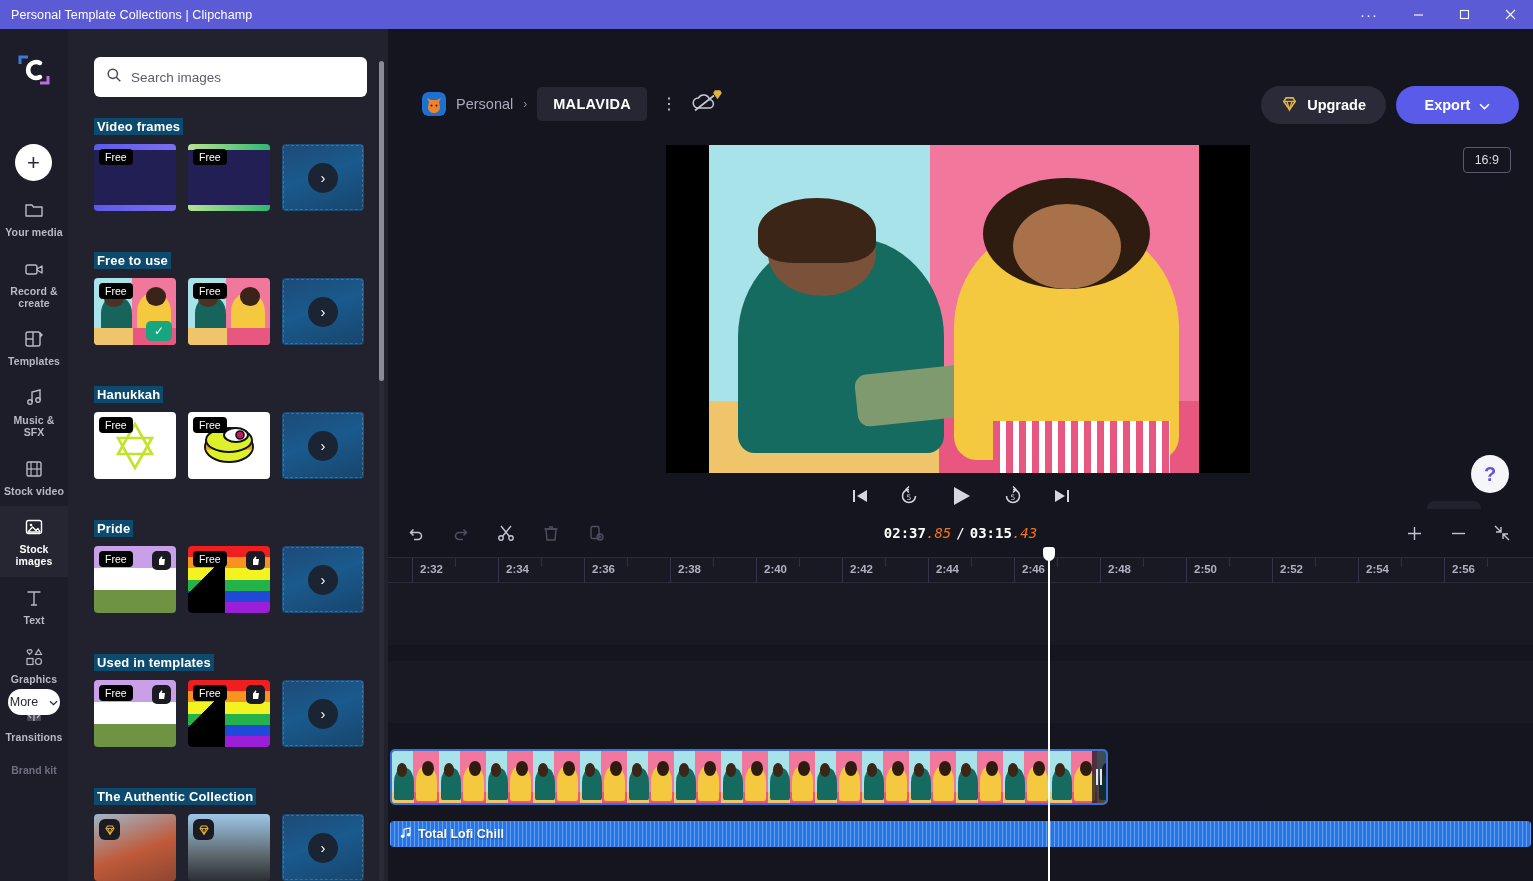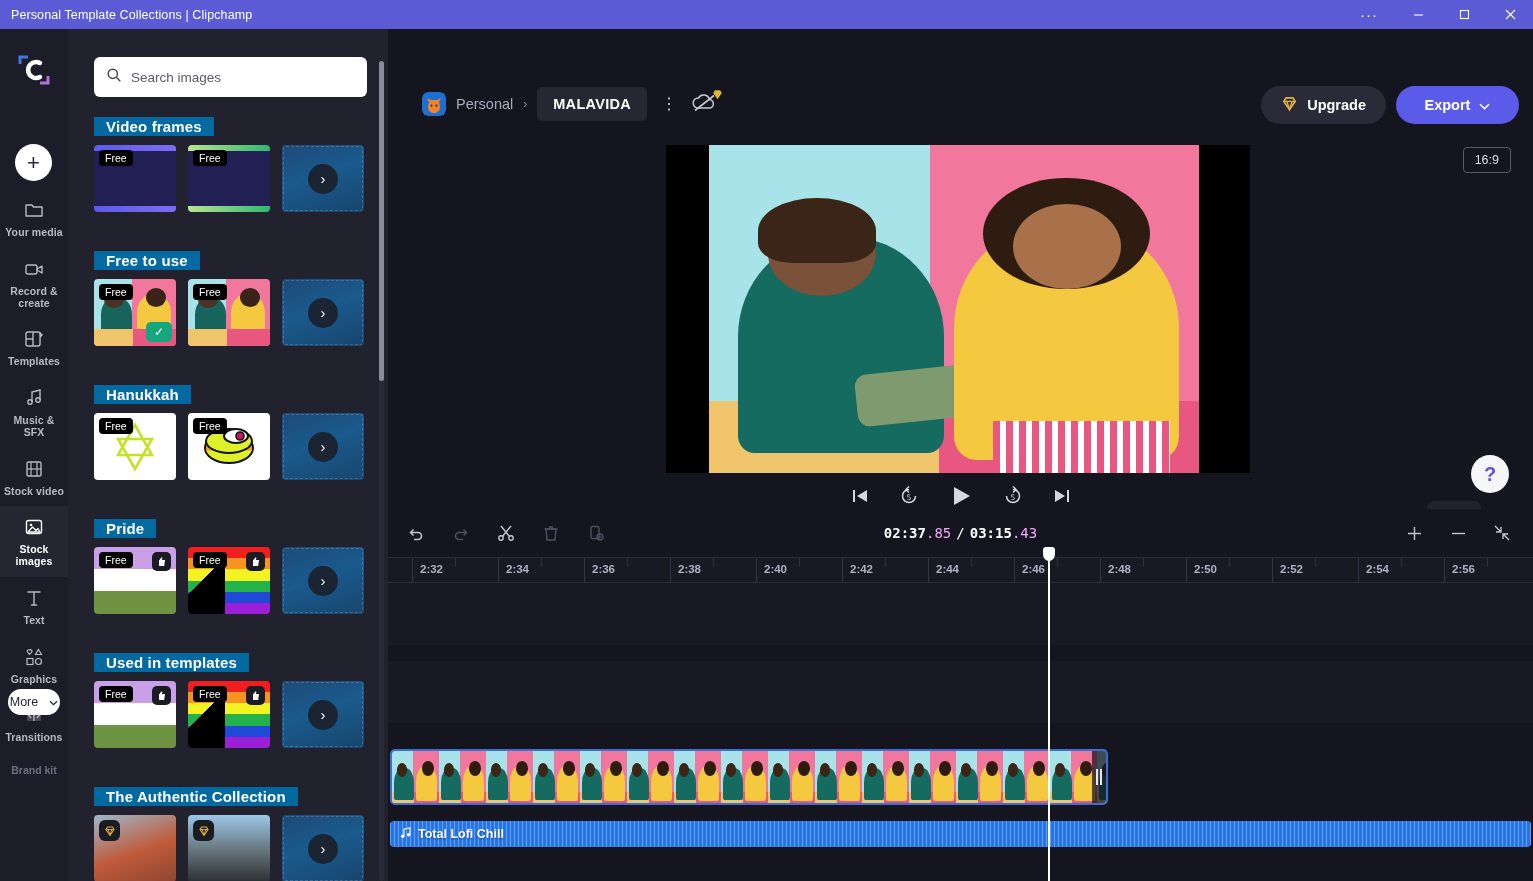--- a/index.html
+++ b/index.html
@@ -71,22 +71,22 @@
   }
   .search-wrap { position: absolute; top: 28px; left: 26px; width: 273px; height: 40px; }
   .search-box {
     width: 273px; height: 40px; background: #ffffff; border-radius: 6px;
     display: flex; align-items: center; padding: 0 12px; gap: 9px;
   }
   .search-box .txt { color: #5c5c6b; font-size: 13.5px; }
 
   .cat { position: absolute; left: 26px; width: 272px; }
   .cat-title {
-    display: inline-block; color: #ffffff; font-size: 15px; font-weight: 700;
-    background: #0369a1; padding: 1px 12px; letter-spacing: .15px;
+    display: inline-block; color: #ffffff; font-size: 13px; font-weight: 700;
+    background: #0c4a6e; padding: 1px 3px; letter-spacing: .15px;
   }
   .thumbs { display: flex; gap: 12px; margin-top: 9px; }
   .thumb {
     position: relative; width: 82px; height: 67px; border-radius: 4px; overflow: hidden;
     background: #2b2b3a;
   }
   .free-badge {
     position: absolute; top: 5px; left: 5px; background: #000000; color: #ffffff;
     font-size: 10.5px; padding: 2px 6px; border-radius: 4px; z-index: 3;
   }
@@ -234,21 +234,21 @@
     width: 34px; height: 34px; margin-left: 11px; border-radius: 5px;
     display: flex; align-items: center; justify-content: center; color: #c4c4d2;
   }
   .tb-btn.dim { color: #4f4f63; }
   .timecode {
     position: absolute; left: 0; top: 0; width: 1145px; height: 48px;
     display: flex; align-items: center; justify-content: center;
     font-family: "DejaVu Sans Mono", monospace; font-size: 14px; pointer-events: none;
   }
   .tc-main { color: #ffffff; font-weight: 700; }
-  .tc-frac { color: #f0abfc; }
+  .tc-frac { color: #f97316; font-style: italic; }
   .tc-sep { color: #ffffff; margin: 0 5px; }
   .zoom-ctrls { position: absolute; right: 10px; top: 7px; display: flex; gap: 2px; }
   .zc { width: 42px; height: 34px; display: flex; align-items: center; justify-content: center; color: #c4c4d2; }
   .collapse-tab {
     position: absolute; right: 52px; top: 472px; width: 54px; height: 19px;
     background: #22222e; border-radius: 7px 7px 0 0;
     display: flex; align-items: center; justify-content: center; color: #9a9aae; font-size: 10px;
   }
 
   .ruler {

